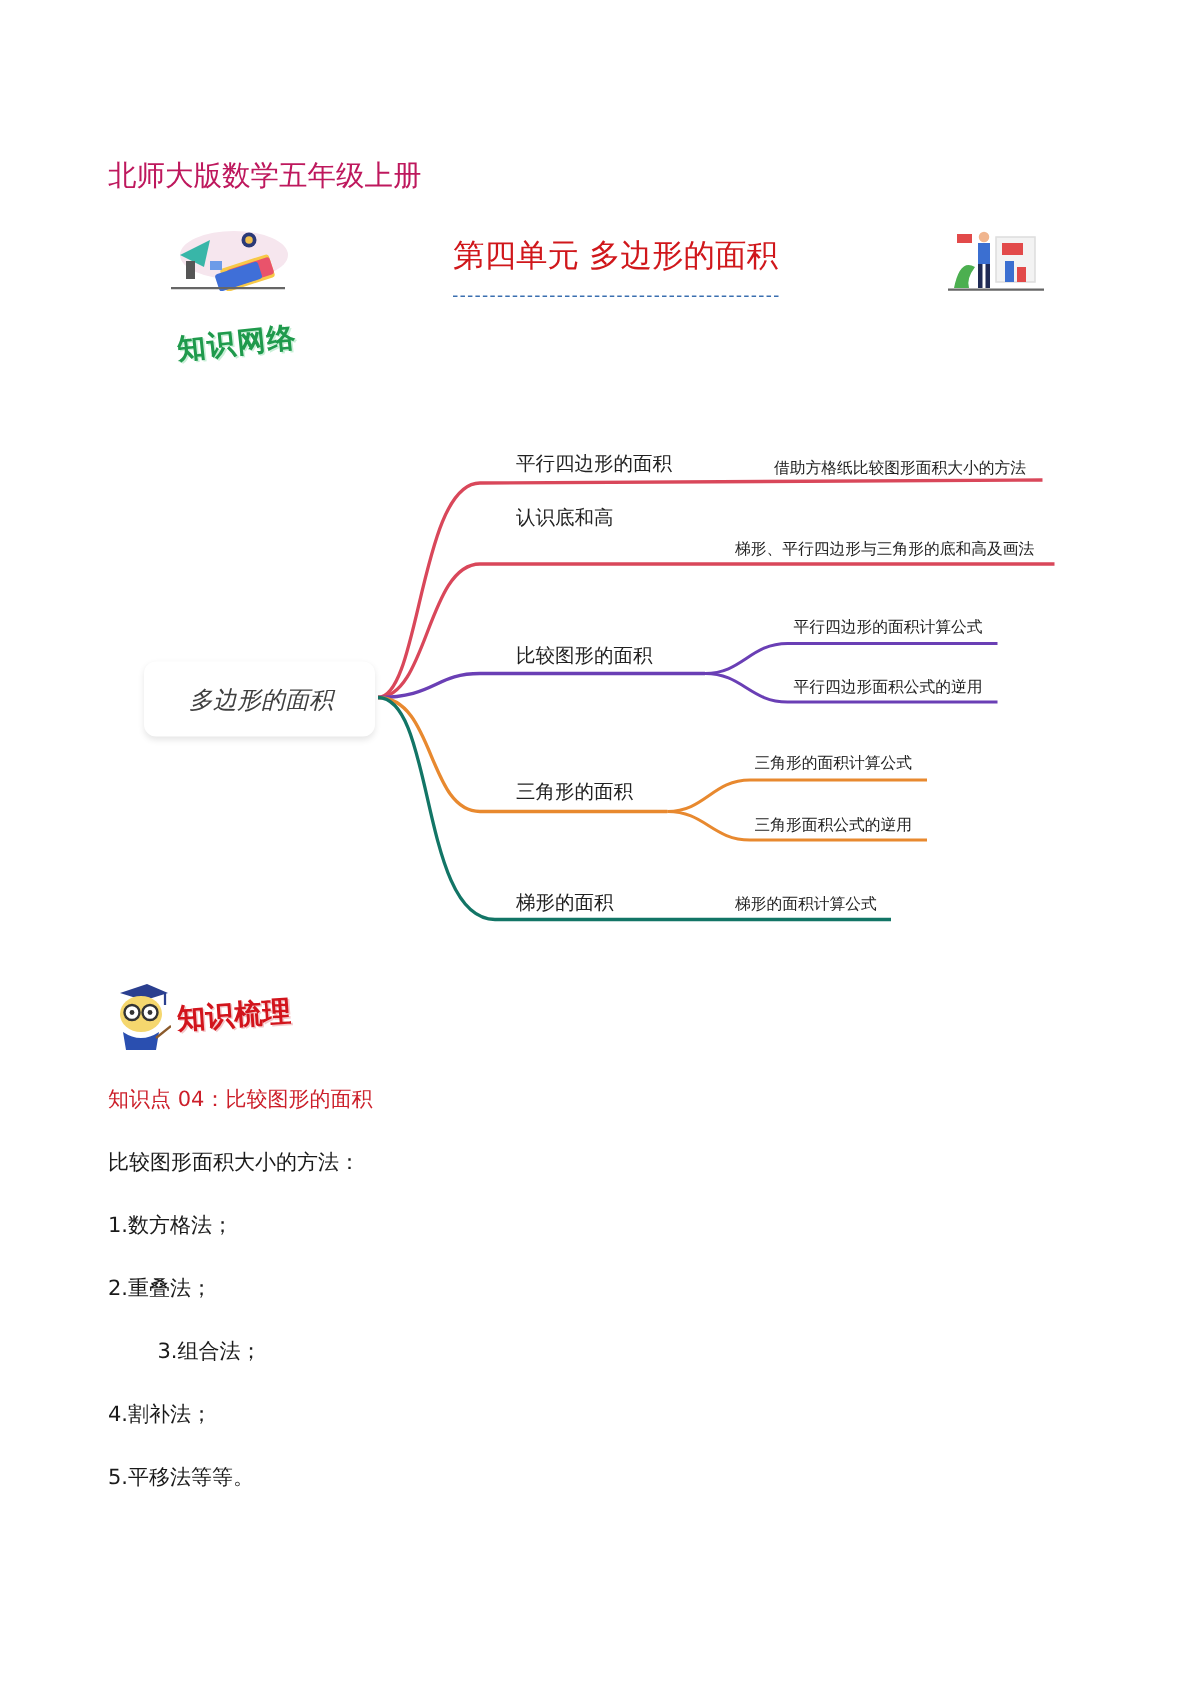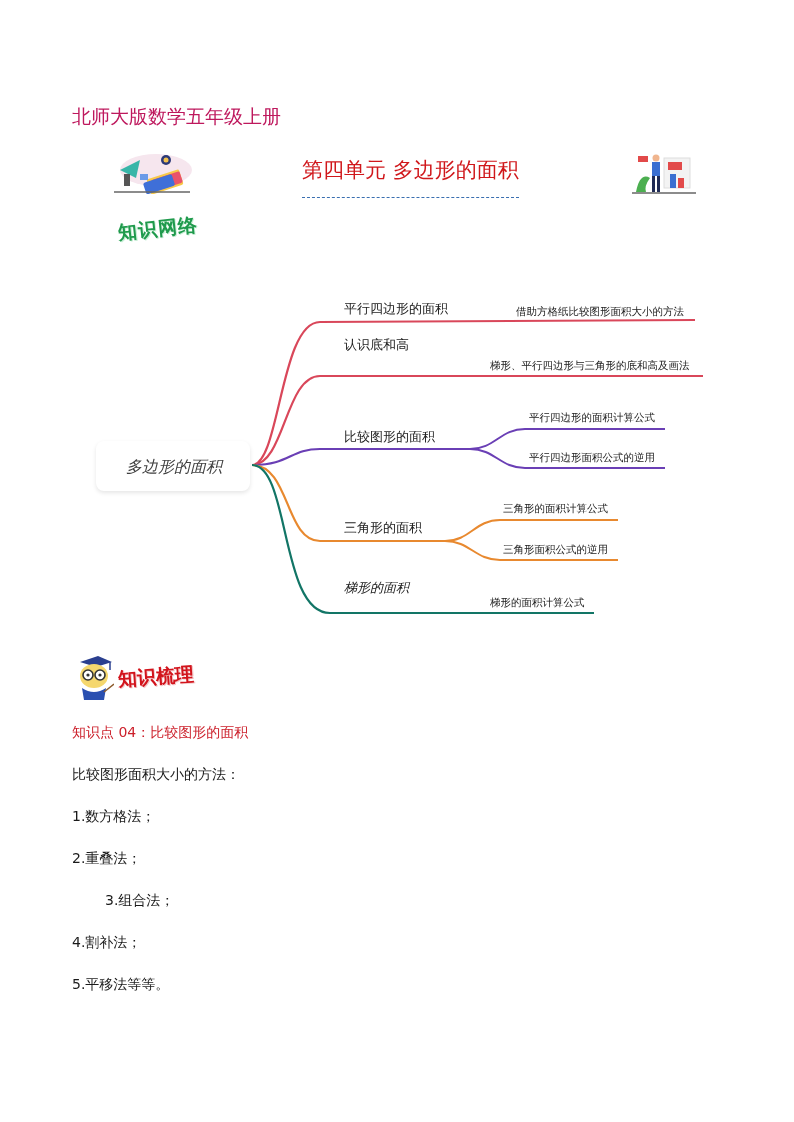--- a/index.html
+++ b/index.html
@@ -91,21 +91,21 @@
 <div class="abs leaf-label" style="left:490px;top:359px;">梯形、平行四边形与三角形的底和高及画法</div>
 
 <div class="abs branch-label" style="left:344px;top:428px;">比较图形的面积</div>
 <div class="abs leaf-label" style="left:529px;top:411px;">平行四边形的面积计算公式</div>
 <div class="abs leaf-label" style="left:529px;top:451px;">平行四边形面积公式的逆用</div>
 
 <div class="abs branch-label" style="left:344px;top:519px;">三角形的面积</div>
 <div class="abs leaf-label" style="left:503px;top:502px;">三角形的面积计算公式</div>
 <div class="abs leaf-label" style="left:503px;top:543px;">三角形面积公式的逆用</div>
 
-<div class="abs branch-label" style="left:344px;top:579px;font-style:italic;">梯形的面积</div>
+<div class="abs branch-label" style="left:344px;top:593px;">梯形的面积</div>
 <div class="abs leaf-label" style="left:490px;top:596px;">梯形的面积计算公式</div>
 
 <svg class="abs mascot" viewBox="0 0 40 50">
   <polygon points="6,10 24,4 38,10 22,15" fill="#2a3f8f"></polygon>
   <line x1="36" y1="10" x2="36" y2="18" stroke="#2a3f8f" stroke-width="1.5"></line>
   <ellipse cx="20" cy="24" rx="14" ry="12" fill="#f5d76e"></ellipse>
   <circle cx="14" cy="23" r="5" fill="#fff" stroke="#333" stroke-width="1.6"></circle>
   <circle cx="26" cy="23" r="5" fill="#fff" stroke="#333" stroke-width="1.6"></circle>
   <circle cx="14" cy="23" r="1.6" fill="#333"></circle>
   <circle cx="26" cy="23" r="1.6" fill="#333"></circle>

